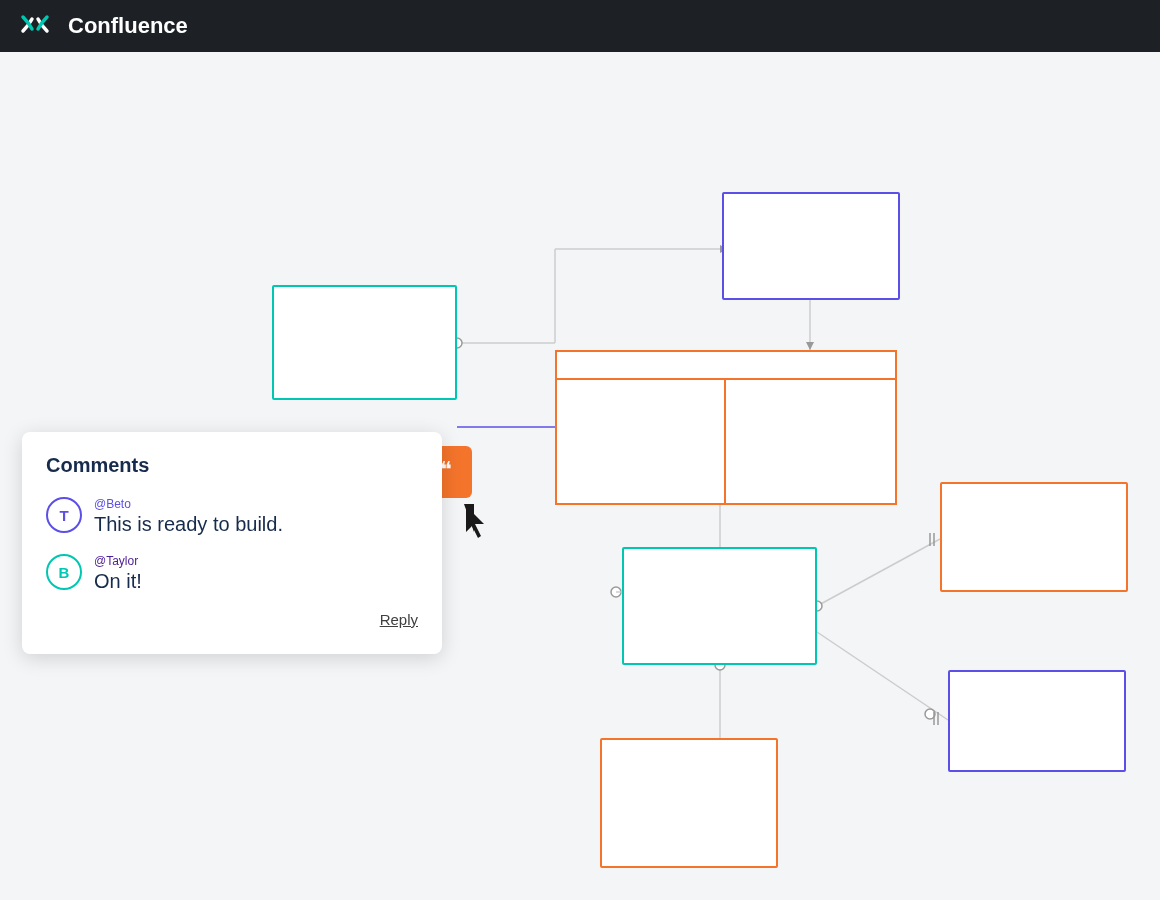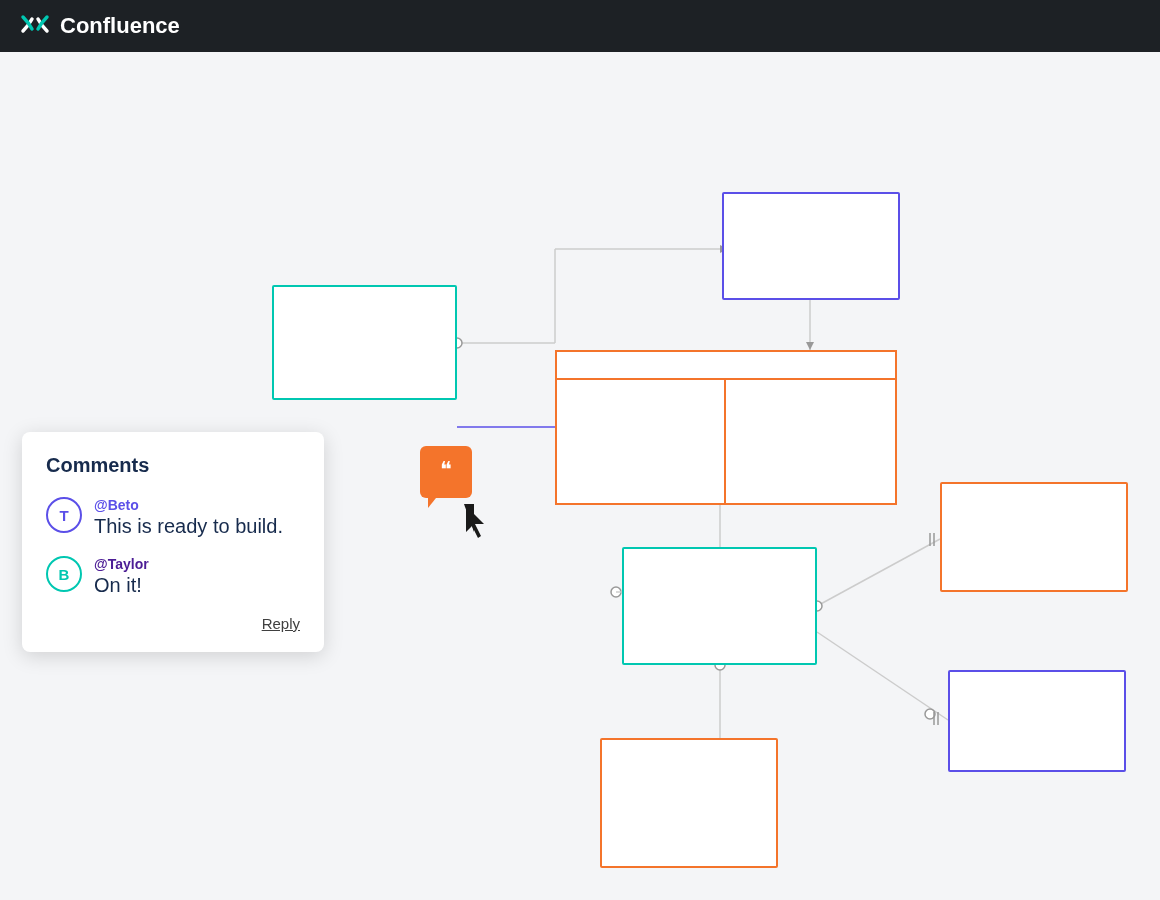--- a/index.html
+++ b/index.html
@@ -18,21 +18,21 @@
       height: 52px;
       display: flex;
       align-items: center;
       padding: 0 20px;
       position: relative;
       z-index: 10;
     }
     .confluence-logo {
       display: flex;
       align-items: center;
-      gap: 10px;
+      gap: 18px;
       color: #fff;
     }
     .confluence-logo .logo-icon {
       color: #fff;
       font-size: 28px;
       line-height: 1;
     }
     .confluence-logo .logo-text {
       font-size: 22px;
       font-weight: 600;
@@ -142,25 +142,25 @@
       border-width: 0 10px 28px 0;
       border-color: transparent #1a1a1a transparent transparent;
       transform: rotate(0deg);
     }
 
     
     .comments-panel {
       position: absolute;
       top: 380px;
       left: 22px;
-      width: 302px;
+      width: 420px;
       background: white;
       border-radius: 8px;
       box-shadow: 0 4px 20px rgba(0,0,0,0.15);
-      padding: 22px 24px 20px;
+      padding: 22px 24px 26px;
       z-index: 30;
     }
     .comments-title {
       font-size: 20px;
       font-weight: 700;
       color: #172b4d;
       margin-bottom: 20px;
     }
     .comment-item {
       display: flex;
@@ -183,22 +183,22 @@
       color: #5b4fe8;
       border-color: #5b4fe8;
       background: white;
     }
     .avatar-b {
       color: #00c7b1;
       border-color: #00c7b1;
       background: white;
     }
     .comment-body .username {
-      font-size: 14px;
-      font-weight: 700;
+      font-size: 12px;
+      font-weight: 400;
       margin-bottom: 2px;
     }
     .comment-body .username-t {
       color: #5b4fe8;
     }
     .comment-body .username-b {
       color: #4c1d95;
     }
     .comment-body .comment-text {
       font-size: 20px;

